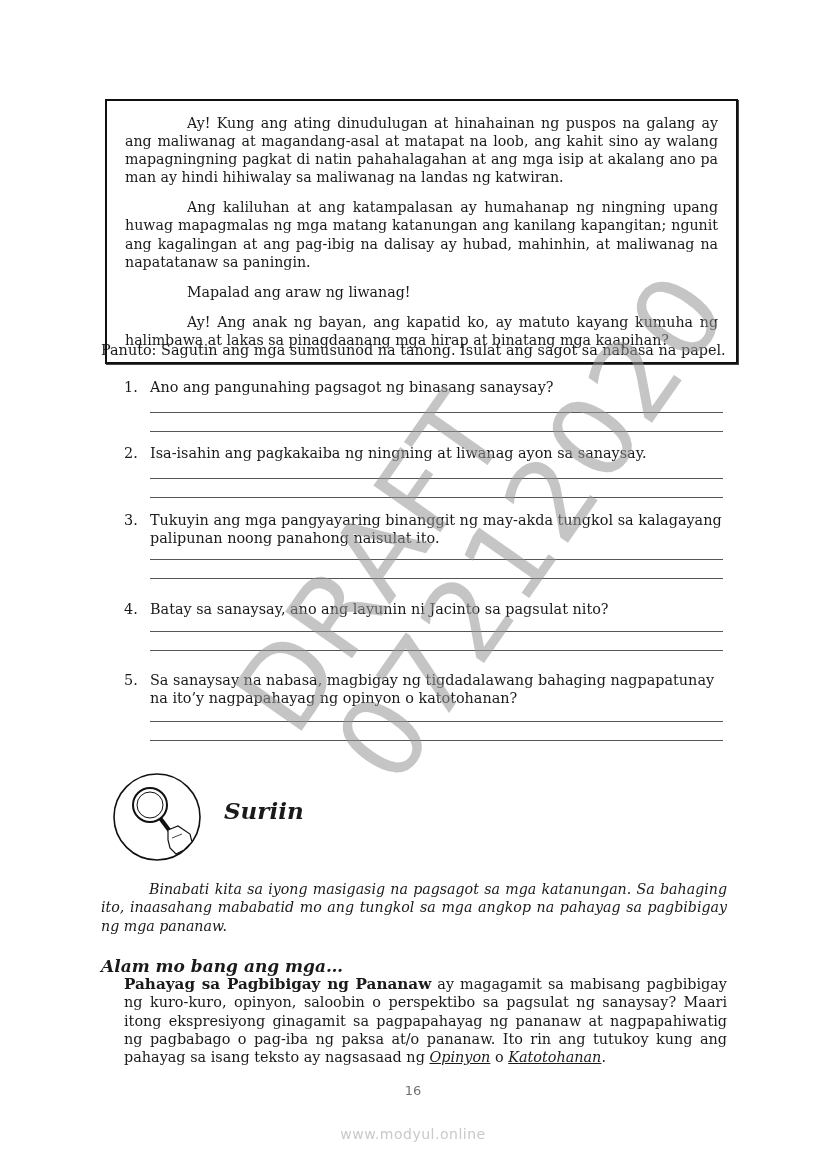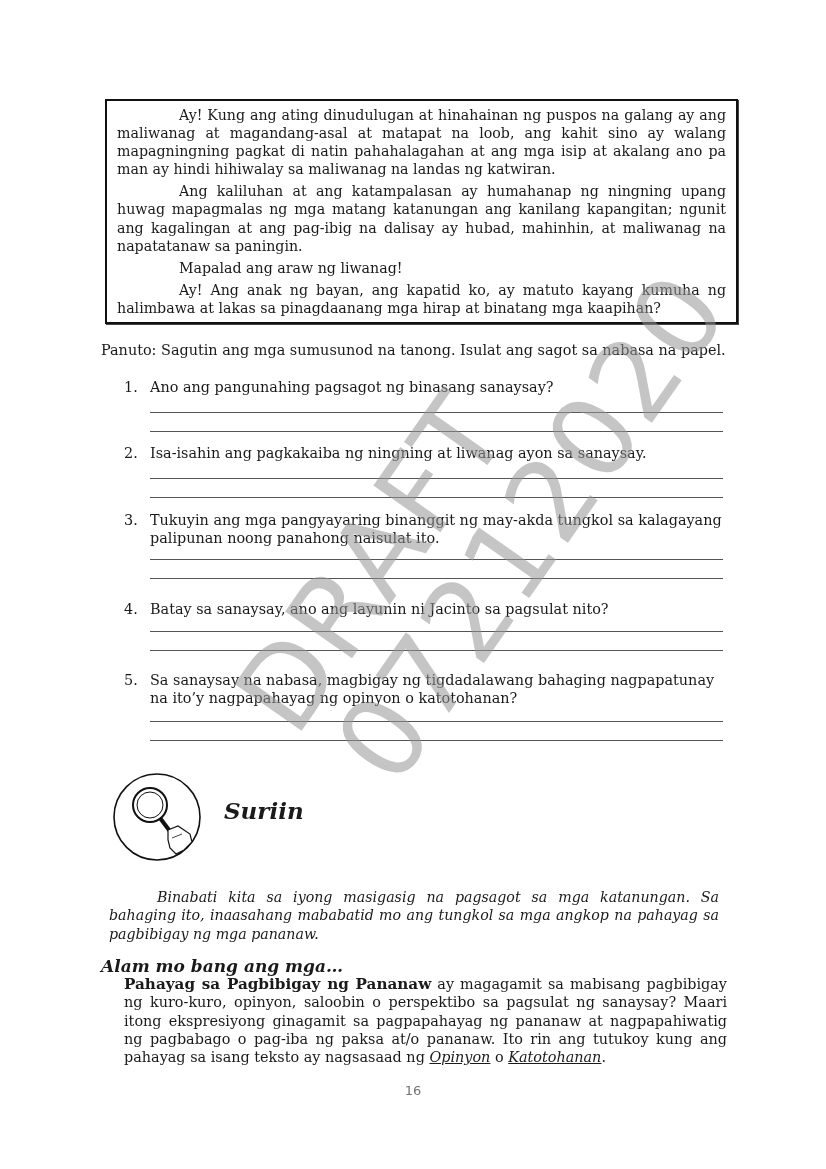--- a/index.html
+++ b/index.html
@@ -10,21 +10,21 @@
     }
     .page { position: absolute; left: 0; top: 0; width: 826px; height: 1169px; }
 
     
     .essay-box {
       position: absolute; left: 105px; top: 99px; width: 617px;
       border: 2px solid #111; box-shadow: 1px 1px 0 #444;
       padding: 1px 6px 1px 6px;
       font-size: 14.2px; line-height: 18.1px; text-align: justify;
     }
-    .essay-box p { margin: 4px; text-indent: 62px; }
+    .essay-box p { margin: 12px; text-indent: 62px; }
 
     .heading {
       position: absolute; left: 101px; top: 322px;
       font-weight: bold; font-size: 14.6px;
     }
     .instructions {
       position: absolute; left: 101px; top: 341px; width: 626px;
       font-size: 14.4px; line-height: 18.2px; text-align: justify;
     }
 
@@ -52,21 +52,21 @@
     .suriin-title {
       position: absolute; left: 224px; top: 797px;
       font-family: "DejaVu Serif", serif; font-weight: bold; font-style: italic;
       font-size: 23px;
     }
 
     .intro {
       position: absolute; left: 101px; top: 880px; width: 626px;
       font-style: italic; font-size: 14.2px; line-height: 18.3px; text-align: justify;
     }
-    .intro p { margin: 8px; text-indent: 48px; }
+    .intro p { margin: 0; text-indent: 48px; }
 
     .alam {
       position: absolute; left: 101px; top: 956px;
       font-weight: bold; font-style: italic; font-size: 17px;
     }
     .pahayag {
       position: absolute; left: 124px; top: 975px; width: 603px;
       font-size: 14.4px; line-height: 18.3px; text-align: justify;
     }
     .pahayag b { font-size: 15.2px; }
@@ -149,13 +149,14 @@
   <div class="suriin-title">Suriin</div>
 
   <div class="intro">
     <p>Binabati kita sa iyong masigasig na pagsagot sa mga katanungan. Sa bahaging ito, inaasahang mababatid mo ang tungkol sa mga angkop na pahayag sa pagbibigay ng mga pananaw.</p>
   </div>
 
   <div class="alam">Alam mo bang ang mga…</div>
   <div class="pahayag"><b>Pahayag sa Pagbibigay ng Pananaw</b><span> ay magagamit sa mabisang pagbibigay ng kuro-kuro, opinyon, saloobin o perspektibo sa pagsulat ng sanaysay? Maari itong ekspresiyong ginagamit sa pagpapahayag ng pananaw at nagpapahiwatig ng pagbabago o pag-iba ng paksa at/o pananaw. Ito rin ang tutukoy kung ang pahayag sa isang teksto ay nagsasaad ng </span><u>Opinyon</u><span> o </span><u>Katotohanan</u><span>.</span></div>
 
   <div class="page-number">16</div>
+  <div class="site-footer">www.modyul.online</div>
 </div>
 
 </body></html>

